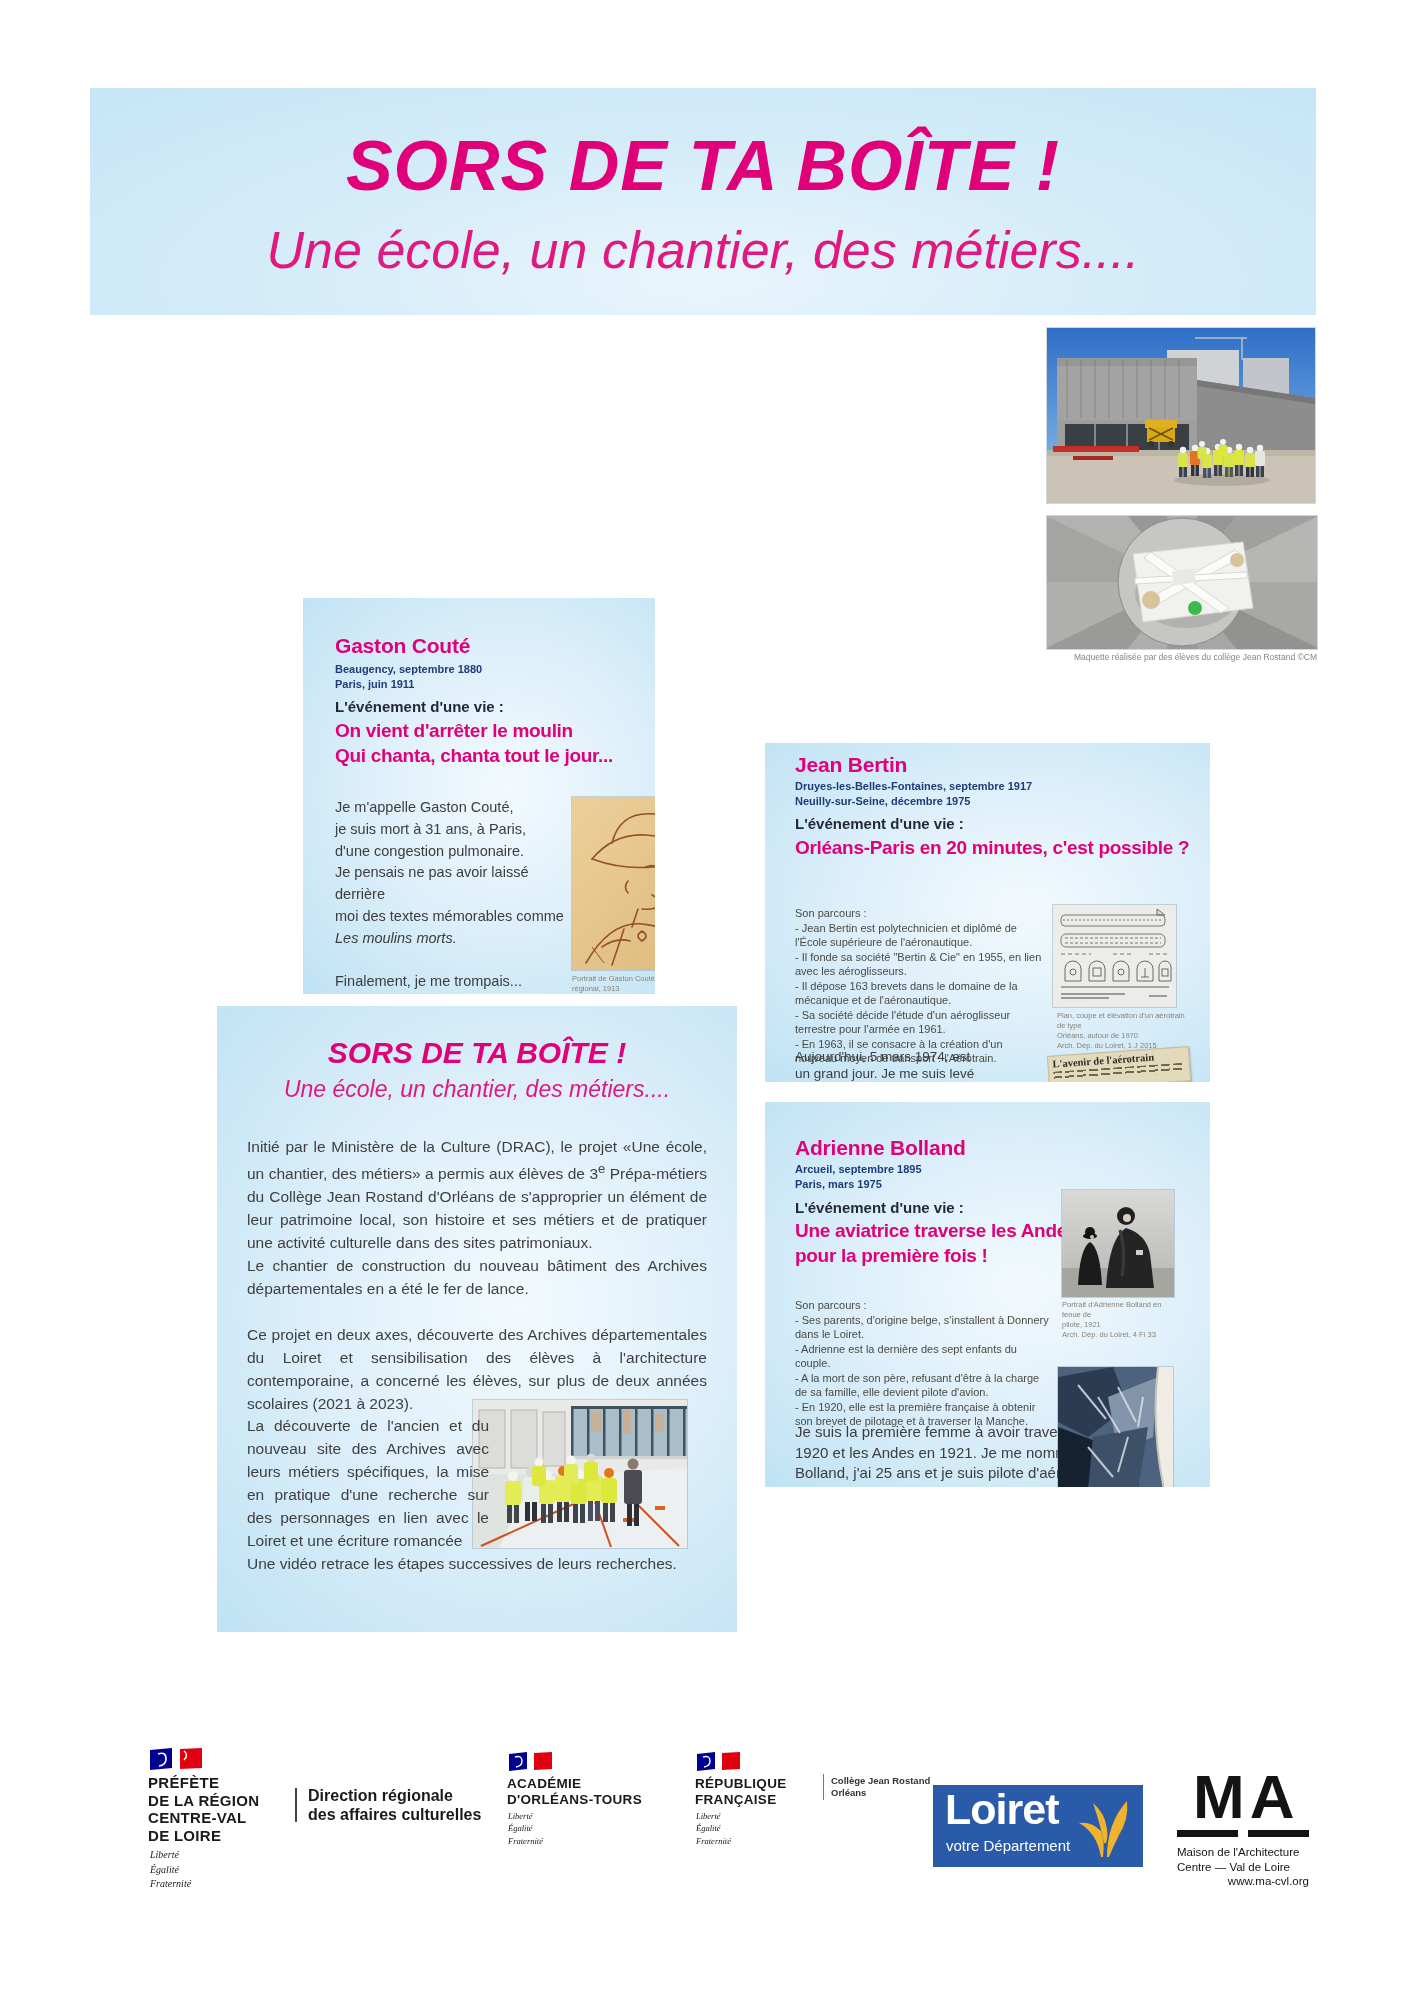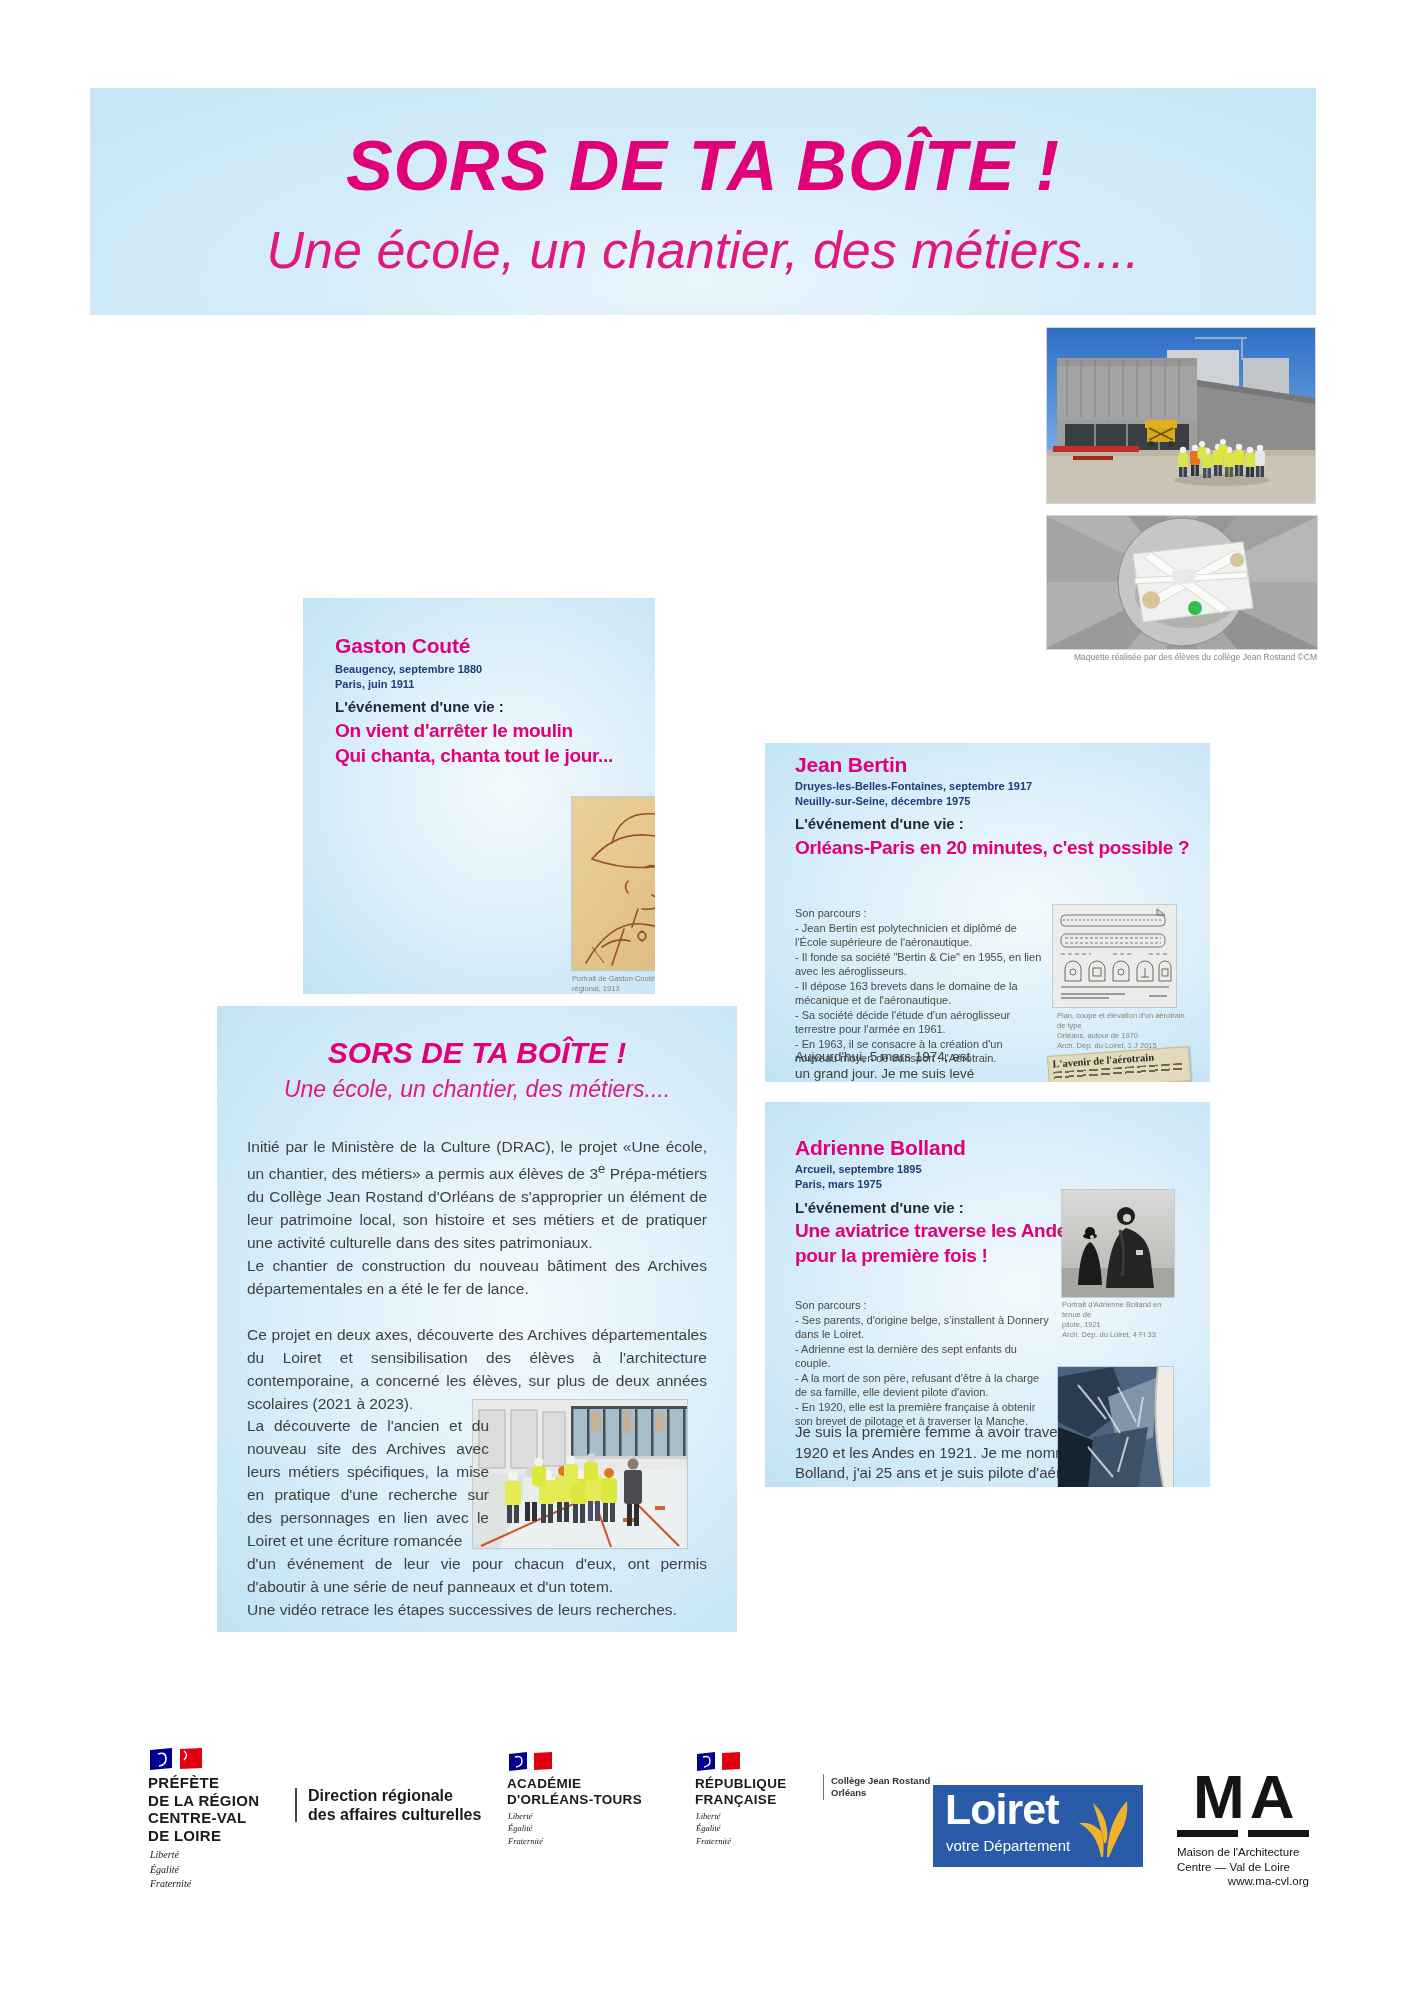--- a/index.html
+++ b/index.html
@@ -265,20 +265,28 @@
   </figure>
   <figcaption class="abs tp2-cap">Maquette réalisée par des élèves du collège Jean Rostand ©CM</figcaption>
 
   <section class="abs panel gaston">
     <h2 class="abs p-name g-name" style="margin:0">Gaston Couté</h2>
     <div class="abs p-dates g-dates pre">Beaugency, septembre 1880
 Paris, juin 1911</div>
     <div class="abs p-evlabel g-evlabel">L'événement d'une vie :</div>
     <div class="abs p-evtitle g-evtitle pre">On vient d'arrêter le moulin
 Qui chanta, chanta tout le jour...</div>
+    <div class="abs g-body"><span>Je m'appelle Gaston Couté,
+je suis mort à 31 ans, à Paris,
+d'une congestion pulmonaire.
+Je pensais ne pas avoir laissé derrière
+moi des textes mémorables comme
+</span><em>Les moulins morts.</em><span>
+
+Finalement, je me trompais...</span></div>
     <figure class="abs g-portrait photo-frame" style="margin:0">
       <svg width="140" height="173" viewBox="0 0 140 173">
         <defs>
             <linearGradient id="tan" x1="0" y1="0" x2="1" y2="1">
           <stop offset="0" stop-color="#ecd09a"></stop>
               <stop offset="1" stop-color="#dcb87c"></stop>
             </linearGradient>
           </defs>
         <rect width="140" height="173" fill="url(#tan)"></rect>
         <g fill="none" stroke="#93502a" stroke-width="1.6" stroke-linecap="round">
@@ -405,21 +413,20 @@
             </g>
         </g>
       </svg>
     </figure>
     <div class="abs c-flow">
       <p><span>Initié par le Ministère de la Culture (DRAC), le projet «Une école, un chantier, des métiers» a permis aux élèves de 3</span><sup>e</sup><span> Prépa-métiers du Collège Jean Rostand d'Orléans de s'approprier un élément de leur patrimoine local, son histoire et ses métiers et de pratiquer une activité culturelle dans des sites patrimoniaux.</span></p>
       <p>Le chantier de construction du nouveau bâtiment des Archives départementales en a été le fer de lance.</p>
       <div class="c-gap"></div>
       <p>Ce projet en deux axes, découverte des Archives départementales du Loiret et sensibilisation des élèves à l'architecture contemporaine, a concerné les élèves, sur plus de deux années scolaires (2021 à 2023).</p>
       <p class="c-narrow">La découverte de l'ancien et du nouveau site des Archives avec leurs métiers spécifiques, la mise en pratique d'une recherche sur des personnages en lien avec le Loiret et une écriture romancée</p>
-      <p>d'un événement de leur vie pour chacun d'eux, ont permis d'aboutir à une série de neuf panneaux et d'un totem.</p>
       <p>Une vidéo retrace les étapes successives de leurs recherches.</p>
     </div>
   </section>
 
   <section class="abs panel bertin">
     <h2 class="abs p-name b-name" style="margin:0">Jean Bertin</h2>
     <div class="abs p-dates b-dates pre">Druyes-les-Belles-Fontaines, septembre 1917
 Neuilly-sur-Seine, décembre 1975</div>
     <div class="abs p-evlabel b-evlabel">L'événement d'une vie :</div>
     <div class="abs p-evtitle b-evtitle">Orléans-Paris en 20 minutes, c'est possible ?</div>

